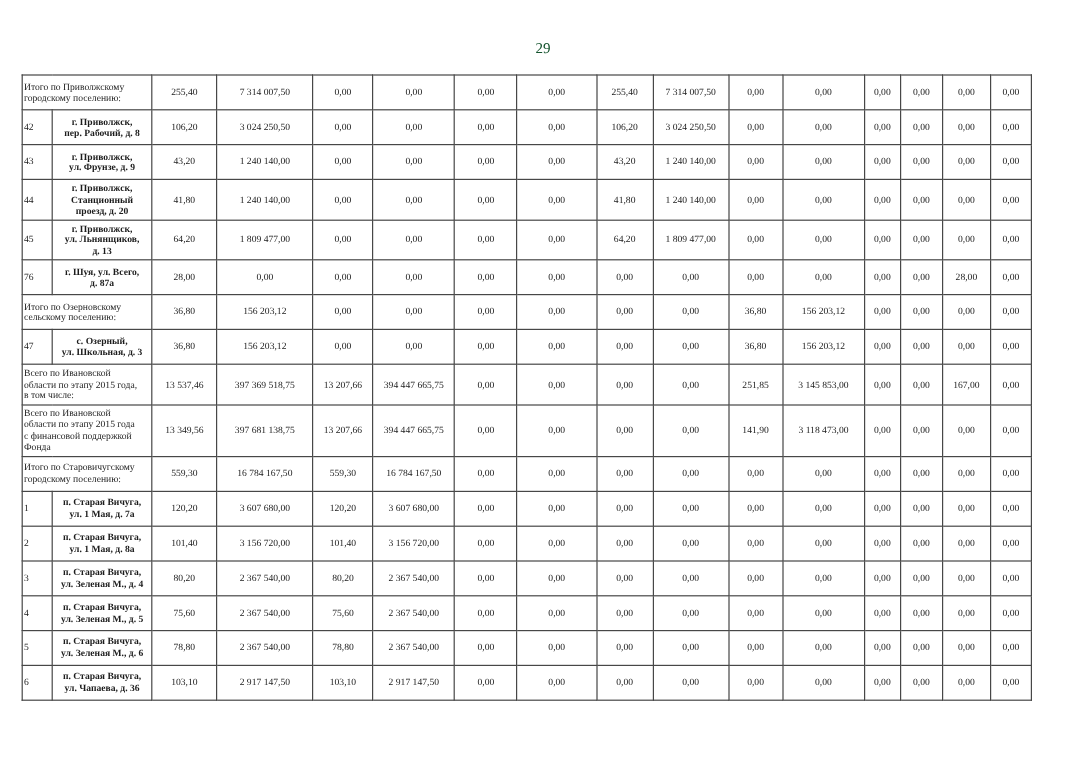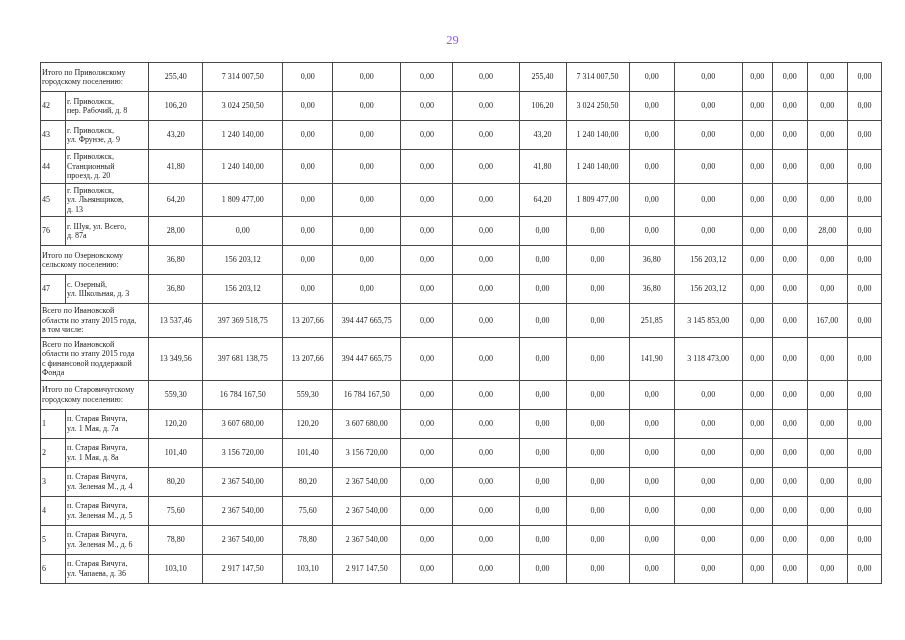--- a/index.html
+++ b/index.html
@@ -2,36 +2,36 @@
 <html><head>
 <meta charset="utf-8">
 <style>
   html,body{margin:0;padding:0;}
   body{
     width:905px;height:640px;background:#ffffff;position:relative;
     font-family:"Liberation Serif", serif;color:#1c1c1c;
   }
   .page-number{
     position:absolute;top:33px;left:0;width:905px;text-align:center;
-    font-size:12.5px;color:#8b5cf6;
+    font-size:12.5px;color:#14532d;
   }
   table.main{
-    position:absolute;left:40px;top:62px;width:842px;
+    position:absolute;left:18px;top:62px;width:842px;
     border-collapse:collapse;table-layout:fixed;
   }
   table.main td{
     border:1px solid #474747;
     font-size:8px;line-height:9.5px;
     vertical-align:middle;
     padding:2px 1px;
     height:24px;
     overflow:hidden;
   }
   td.num{text-align:left;}
-  td.addr{text-align:left;padding-left:3px;white-space:pre-line;}
+  td.addr{text-align:center;padding-left:3px;white-space:pre-line;font-weight:bold;}
   td.lbl{text-align:left;padding-left:3px;white-space:pre-line;}
   td.val{text-align:center;white-space:nowrap;}
 </style>
 </head>
 <body>
 
 <div class="page-number">29</div>
 
 <table class="main">
   <colgroup>

